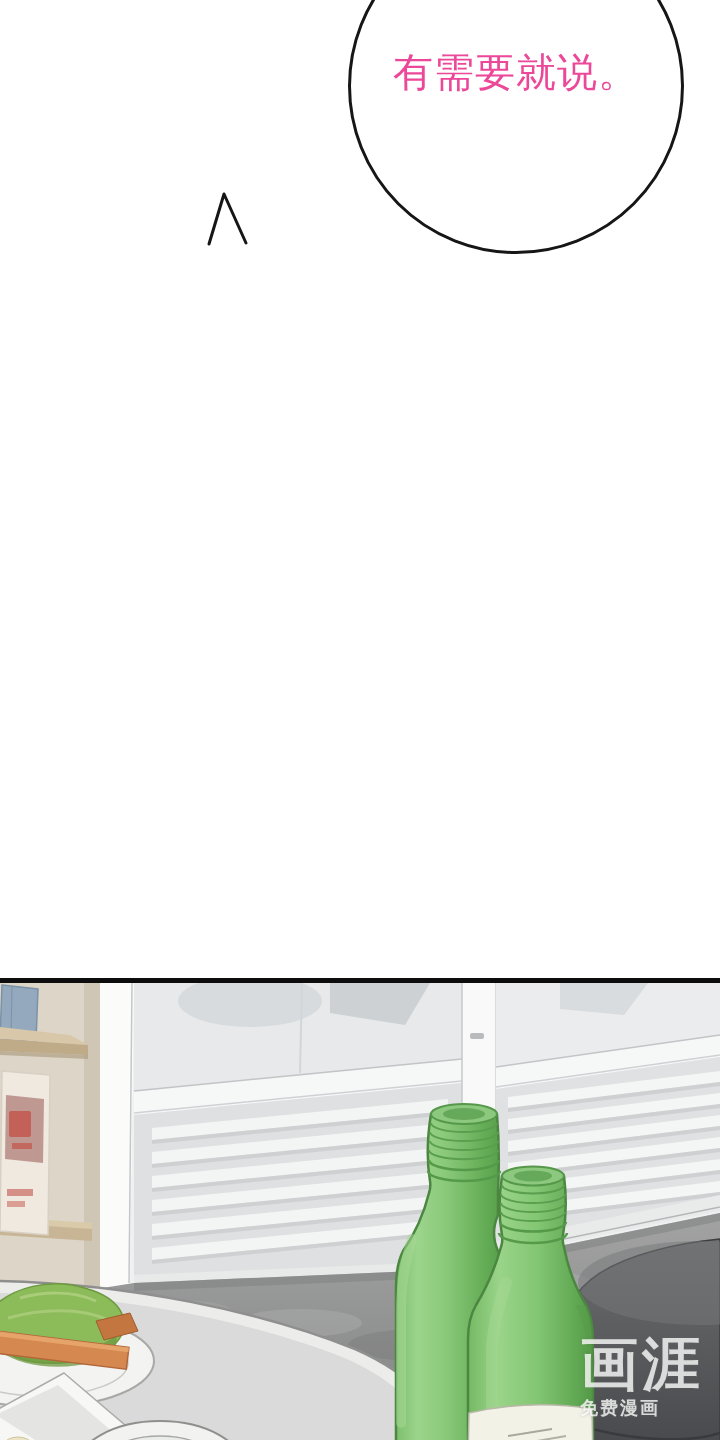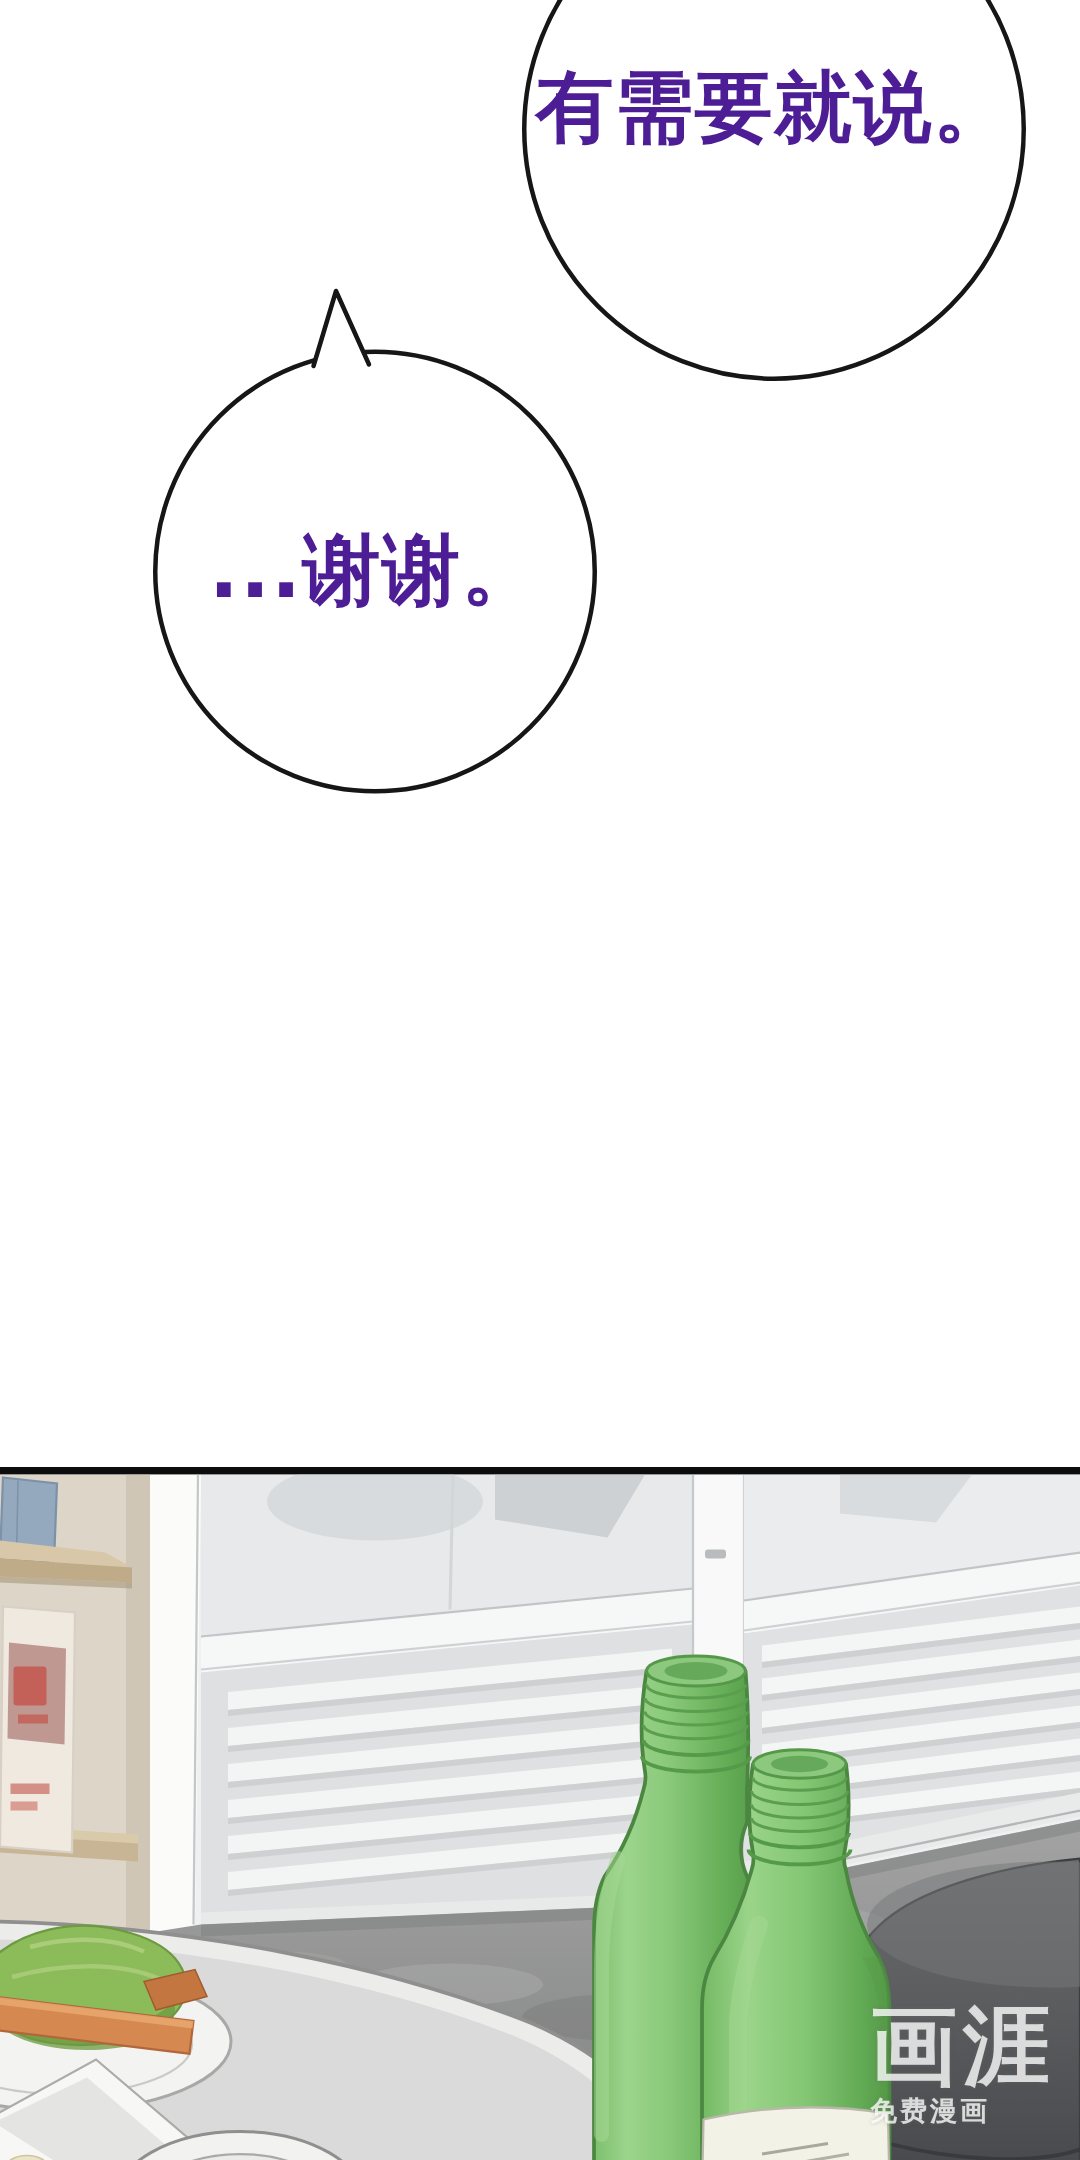--- a/index.html
+++ b/index.html
@@ -12,21 +12,21 @@
   .page{position:absolute;inset:0;width:720px;height:1440px;overflow:hidden;background:#ffffff;}
 
   
   .bubble{
     position:absolute;background:#ffffff;border:3px solid #161616;border-radius:50%;
     display:flex;align-items:center;justify-content:center;box-sizing:border-box;
   }
   .bubble-top{left:348px;top:-82px;width:336px;height:336px;}
   .bubble-reply{left:102px;top:233px;width:296px;height:296px;}
   .bubble-text{
-    color:#4c1d95;font-weight:bold;font-size:52px;letter-spacing:1px;white-space:nowrap;
+    color:#ec4899;font-weight:normal;font-size:40px;letter-spacing:1px;white-space:nowrap;
   }
   .bubble-top .bubble-text{transform:translateY(-14px);}
   .tail-svg{position:absolute;left:205px;top:190px;width:46px;height:58px;z-index:3;}
 
   
   .panel{
     position:absolute;left:0;top:958px;width:720px;height:482px;
     border-top:5px solid #0d0d0d;box-sizing:border-box;
     background:#eef0f1;overflow:hidden;margin-top:20px;
   }
@@ -44,23 +44,20 @@
 </style>
 </head>
 <body>
 
 <div class="page">
 
   <div class="bubble bubble-top">
     <span class="bubble-text">有需要就说。</span>
   </div>
 
-  <div class="bubble bubble-reply">
-    <span class="bubble-text">...谢谢。</span>
-  </div>
   <svg class="tail-svg" viewBox="0 0 46 58">
     <path d="M4,52 L19,4 L41,51 L32,58 L10,58 Z" fill="#ffffff" stroke="none"></path>
     <path d="M4,54 L19,4 L41,53" fill="none" stroke="#161616" stroke-width="3" stroke-linejoin="round" stroke-linecap="round"></path>
   </svg>
 
   <div class="panel">
     <svg width="720" height="478" viewBox="0 0 720 478">
       <defs>
         <linearGradient id="gFloor" x1="0" y1="0" x2="0" y2="1">
           <stop offset="0" stop-color="#a2a3a2"></stop>

